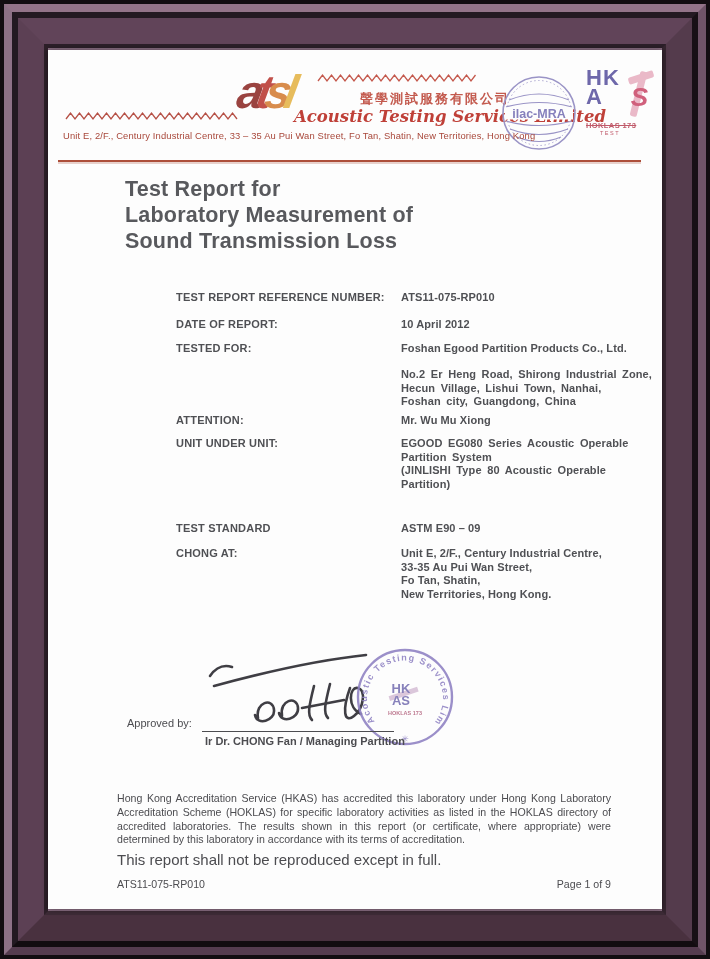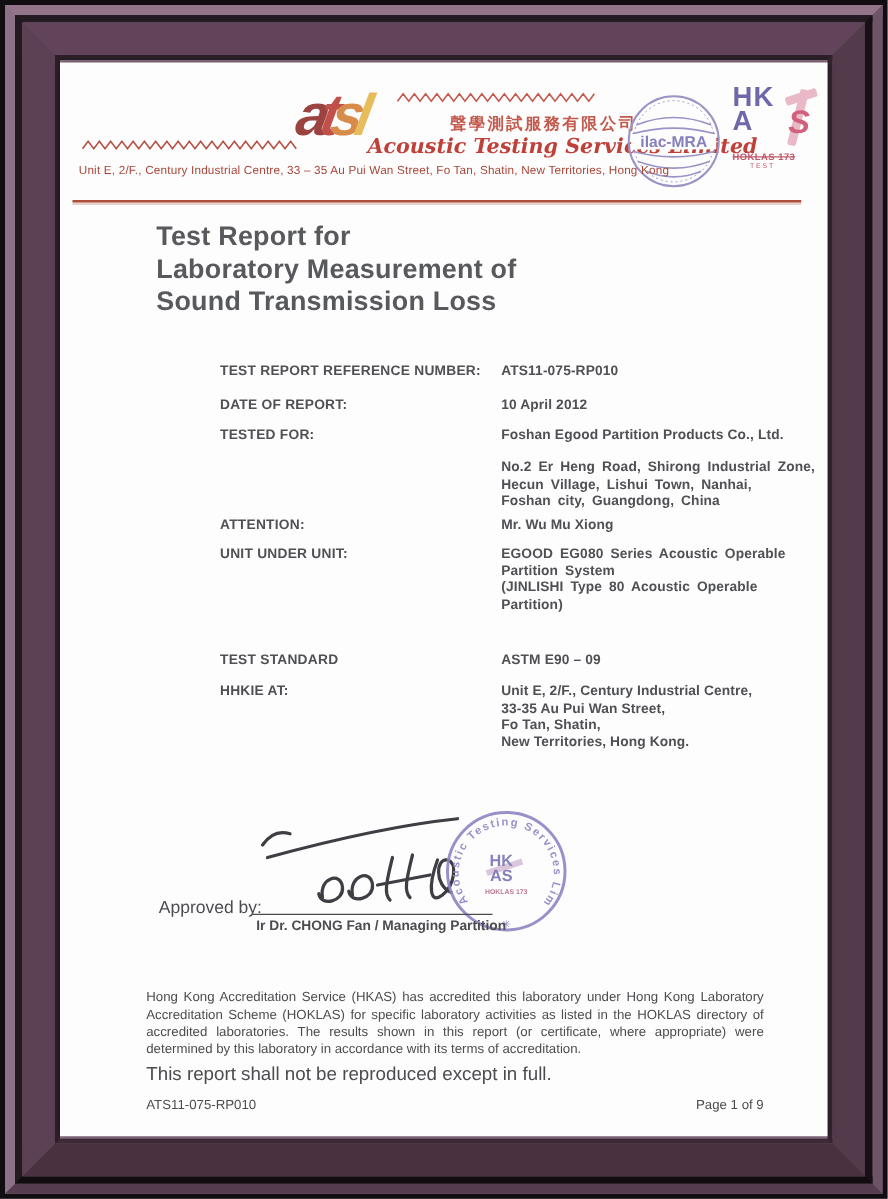--- a/index.html
+++ b/index.html
@@ -47,21 +47,21 @@
   .frow{position:absolute;left:0;width:486px;}
   .flabel{position:absolute;left:0;top:0;width:220px;font-size:11px;font-weight:bold;color:#4f5054;letter-spacing:.2px;}
   .fvalue{position:absolute;left:225px;top:0;width:261px;font-size:11px;font-weight:bold;color:#4f5054;
     line-height:13.5px;white-space:pre-line;letter-spacing:.1px;}
   .fvalue.js{word-spacing:2.4px;}
   .frow.r0{top:0;} .frow.r1{top:27px;} .frow.r2{top:51px;} .frow.r3{top:77px;}
   .frow.r4{top:123px;} .frow.r5{top:146px;} .frow.r6{top:231px;} .frow.r7{top:256px;}
   
   .sig-svg{left:150px;top:596px;}
   .stamp{left:303px;top:593px;opacity:.9;}
-  .approved{left:79px;top:667px;font-size:14px;color:#4c4c50;}
+  .approved{left:79px;top:667px;font-size:11px;color:#4c4c50;}
   .sig-line{left:154px;top:681px;width:192px;border-top:1.5px solid #4c4c50;height:0;}
   .sig-name{left:157px;top:685px;font-size:11px;font-weight:bold;color:#4c4c50;}
   .sig-creds{left:157px;top:698px;font-size:11px;font-weight:bold;color:#4c4c50;line-height:13px;white-space:pre-line;}
   
   .accred{left:69px;top:742px;width:494px;font-size:10.6px;color:#4c4c50;text-align:justify;line-height:13.8px;}
   .repro{left:69px;top:801px;font-size:15px;color:#4c4c50;}
   .bottom-row{left:69px;top:828px;width:494px;display:flex;justify-content:space-between;
     font-size:10.6px;color:#4c4c50;}
 </style>
 </head>
@@ -150,21 +150,21 @@
         <div class="fvalue js">EGOOD EG080 Series Acoustic Operable
 Partition System
 (JINLISHI Type 80 Acoustic Operable
 Partition)</div>
       </div>
       <div class="frow r6">
         <div class="flabel">TEST STANDARD</div>
         <div class="fvalue">ASTM E90 – 09</div>
       </div>
       <div class="frow r7">
-        <div class="flabel">HHKIE AT:</div>
+        <div class="flabel">CHONG AT:</div>
         <div class="fvalue">Unit E, 2/F., Century Industrial Centre,
 33-35 Au Pui Wan Street,
 Fo Tan, Shatin,
 New Territories, Hong Kong.</div>
       </div>
     </div>
 
   <svg class="abs sig-svg" width="200" height="92" viewBox="0 0 200 92">
     <g fill="none" stroke="#3f3e44" stroke-width="2.6" stroke-linecap="round">
       <path d="M12,30 q9,-13 22,-9"></path>

